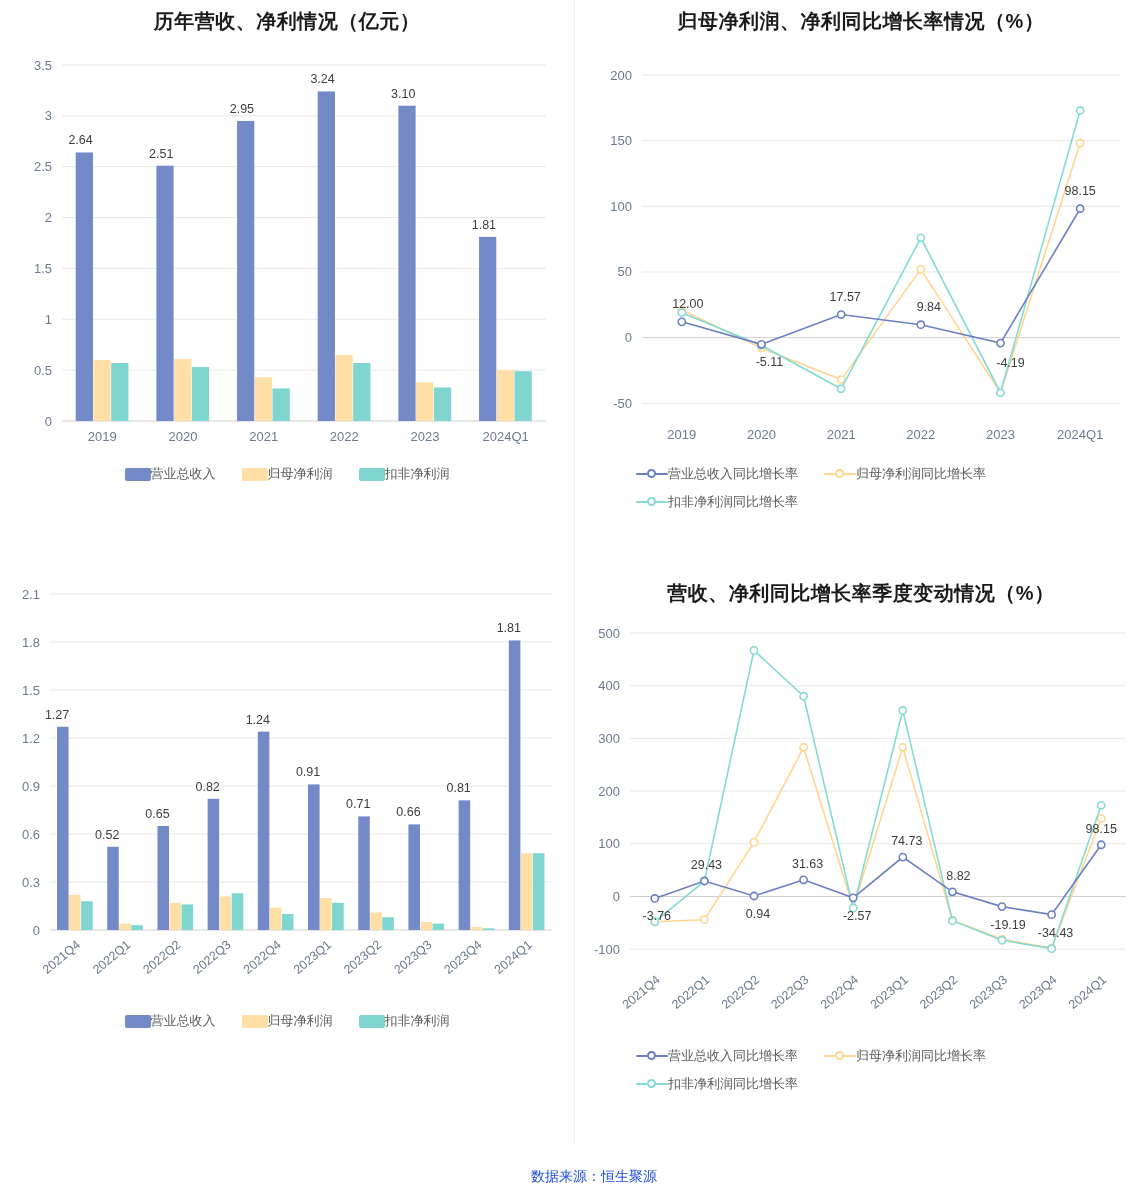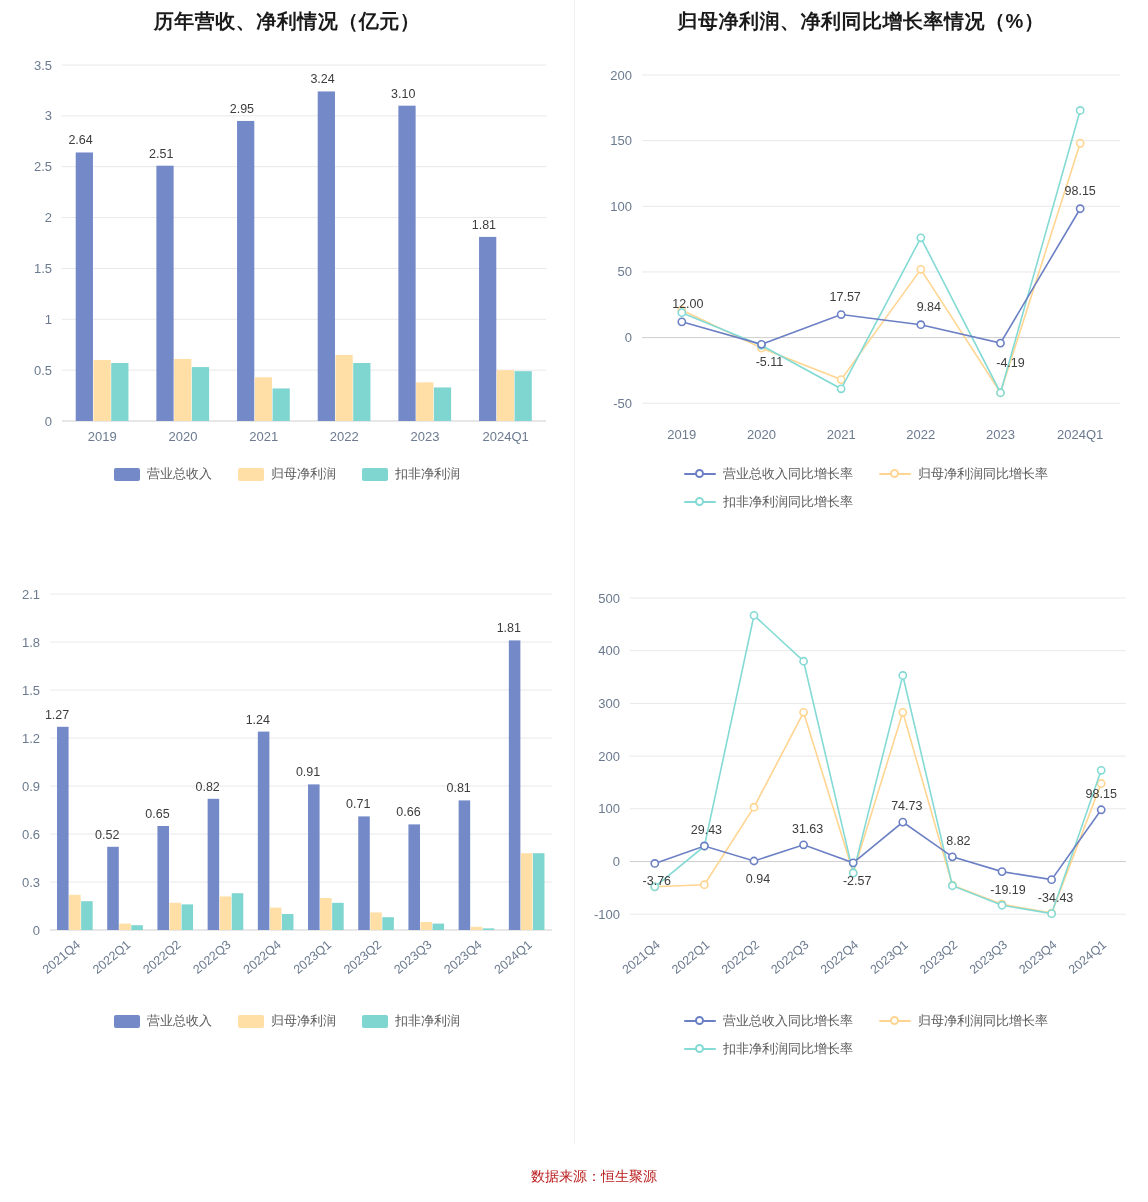--- a/index.html
+++ b/index.html
@@ -29,29 +29,29 @@
   svg{display:block;}
   .axis-label{font-size:13px;fill:#6b7a8f;}
   .val-label{font-size:12.5px;fill:#3d3d3d;}
   .gridline{stroke:#e8e8e8;stroke-width:1;}
   .axisline{stroke:#cfcfcf;stroke-width:1;}
   .legend{
     display:flex;flex-wrap:wrap;justify-content:center;gap:10px 26px;
     font-size:13px;color:#5a5a5a;
     padding:0 40px;
   }
-  .legend.left{justify-content:flex-start;padding-left:110px;}
-  .legend-item{display:flex;align-items:center;gap:7px;white-space:nowrap;text-align:right;}
+  .legend.left{justify-content:flex-start;padding-left:62px;}
+  .legend-item{display:flex;align-items:center;white-space:nowrap;text-align:right;}
   .swatch{width:26px;height:13px;border-radius:2px;display:inline-block;}
   .lswatch{width:32px;height:12px;display:inline-block;position:relative;}
   .lswatch i{position:absolute;left:0;top:5px;width:32px;height:2px;display:block;border-radius:1px;}
   .lswatch b{position:absolute;left:11px;top:1px;width:9px;height:9px;border-radius:50%;background:#fff;box-sizing:border-box;border:2px solid #000;}
   .source{
     position:absolute;left:0;right:0;bottom:16px;text-align:center;
-    font-size:14px;color:#b91c1c;margin-left:40px;
+    font-size:14px;color:#1d4ed8;margin-left:40px;
   }
   .vsep{position:absolute;top:0;left:574px;width:1px;height:1144px;background:#f0f0f0;}
   .rot{font-size:12.5px;fill:#6b7a8f;}
 </style>
 </head>
 <body>
 
 <div class="grid">
 
   <div class="panel">
@@ -279,20 +279,21 @@
         <span>归母净利润</span>
       </div>
       <div class="legend-item">
         <span class="swatch" style="background:#7fd5cf"></span>
         <span>扣非净利润</span>
       </div>
     </div>
   </div>
 
   <div class="panel">
+    <div class="panel-title">营收、净利同比增长率季度变动情况（%）</div>
     <div class="plot">
       <svg id="svg-p4" width="574" height="440">
           <line x1="56" x2="552" y1="342.1904761904762" y2="342.1904761904762" class="gridline"></line>
           <text x="46" y="346.6904761904762" class="axis-label" text-anchor="end">-100</text>
           <line x1="56" x2="552" y1="289.4920634920635" y2="289.4920634920635" class="axisline"></line>
           <text x="46" y="293.9920634920635" class="axis-label" text-anchor="end">0</text>
           <line x1="56" x2="552" y1="236.79365079365078" y2="236.79365079365078" class="gridline"></line>
           <text x="46" y="241.29365079365078" class="axis-label" text-anchor="end">100</text>
           <line x1="56" x2="552" y1="184.09523809523807" y2="184.09523809523807" class="gridline"></line>
           <text x="46" y="188.59523809523807" class="axis-label" text-anchor="end">200</text>

